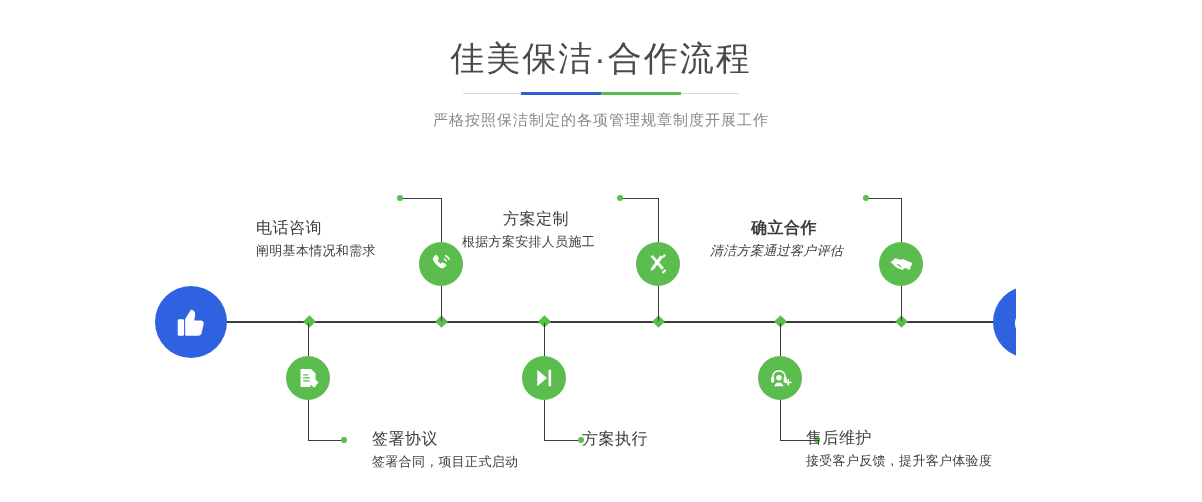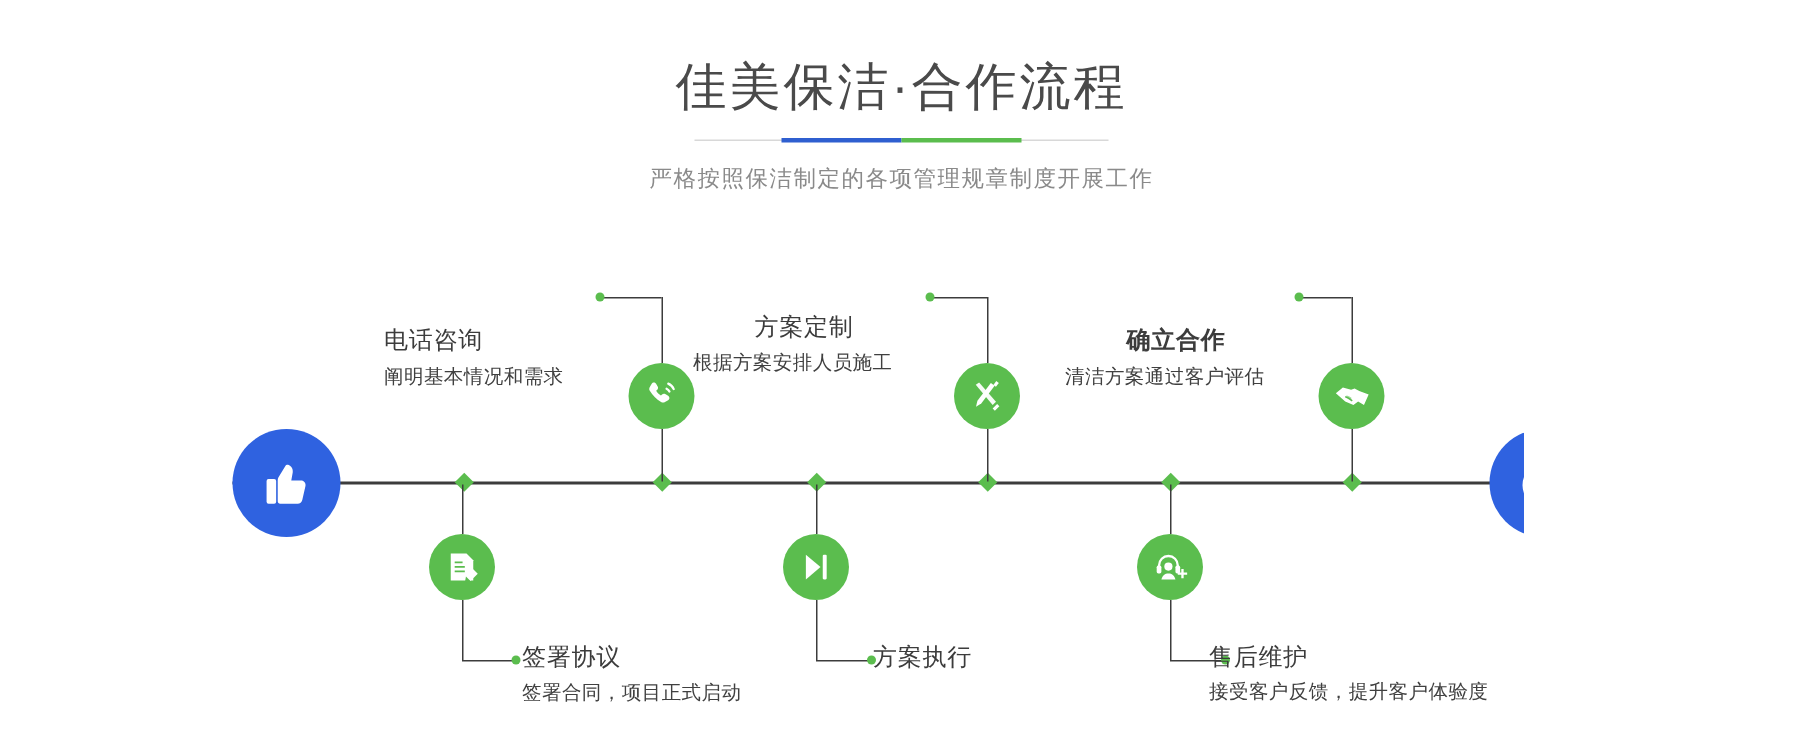--- a/index.html
+++ b/index.html
@@ -238,21 +238,21 @@
         <path fill="#5bbd4e" d="M19 22h14v3.5H19zM19 30h18v3.5H19zM19 38h18v3.5H19z"></path>
         <path fill="#ffffff" d="M52 36l8 8-13 13-8-8z"></path>
         <path fill="#5bbd4e" d="M39 49l8 8-10 3z"></path>
       </svg>
     </span>
   </div>
   <div class="v-line" style="left:308px; top:323px; height:33px;"></div>
   <div class="v-line" style="left:308px; top:400px; height:40px;"></div>
   <div class="h-line" style="left:308px; top:440px; width:36px;"></div>
   <div class="dot-end" style="left:341px; top:437px;"></div>
-  <div class="lbl down" style="left:348px; top:428px;">
+  <div class="lbl down" style="left:372px; top:428px;">
     <div class="t">签署协议</div>
     <div class="d">签署合同，项目正式启动</div>
   </div>
 
   <div class="node-circle" style="left:636px; top:242px;">
     <span>
       <svg width="24" height="24" viewBox="0 0 64 64" aria-hidden="true">
         <path fill="#ffffff" d="M10 48l4-10 28-28 6 6-28 28z" transform="rotate(-8 32 32)"></path>
         <path fill="#ffffff" d="M52 8l4 4-6 6-4-4z" transform="rotate(-8 32 32)"></path>
         <path fill="#ffffff" d="M54 50l-8 8-4-4 8-8z"></path>
@@ -293,21 +293,21 @@
         <path fill="none" stroke="#5bbd4e" stroke-width="2.5" d="M20 32c4 1 8 4 12 7"></path>
       </svg>
     </span>
   </div>
   <div class="v-line" style="left:901px; top:286px; height:35px;"></div>
   <div class="v-line" style="left:901px; top:198px; height:44px;"></div>
   <div class="h-line" style="left:866px; top:198px; width:35px;"></div>
   <div class="dot-end" style="left:863px; top:195px;"></div>
   <div class="lbl up" style="left:710px; top:185px;">
     <div class="t" style="text-align:center; width:148px;font-weight:bold;">确立合作</div>
-    <div class="d" style="width:148px;">清洁方案通过客户评估</div>
+    <div class="d" style="width:148px;font-style:italic;">清洁方案通过客户评估</div>
   </div>
 
   <div class="node-circle" style="left:758px; top:356px;">
     <span>
       <svg width="25" height="25" viewBox="0 0 64 64" aria-hidden="true">
         <path fill="none" stroke="#ffffff" stroke-width="4" d="M12 30v-2a16 16 0 0 1 32 0v2"></path>
         <rect fill="#ffffff" x="8" y="28" width="8" height="14" rx="3"></rect>
         <rect fill="#ffffff" x="40" y="28" width="8" height="14" rx="3"></rect>
         <circle fill="#ffffff" cx="28" cy="30" r="7"></circle>
         <path fill="#ffffff" d="M16 52c2-7 6-10 12-10s10 3 12 10z"></path>

